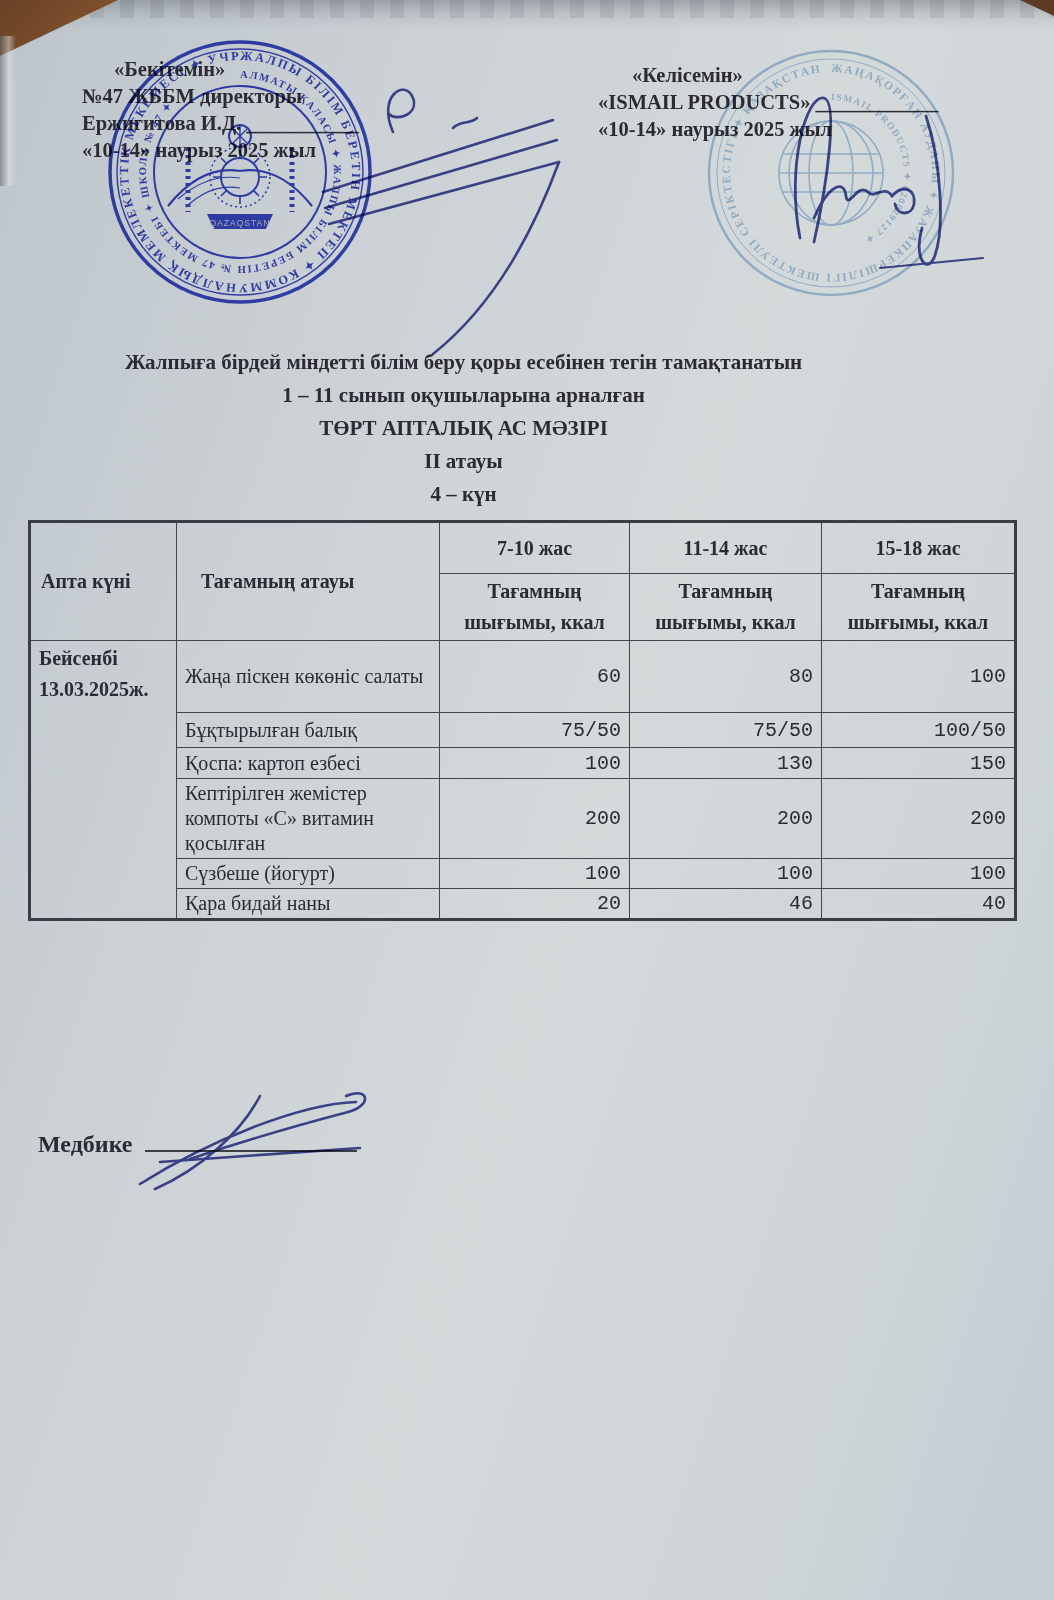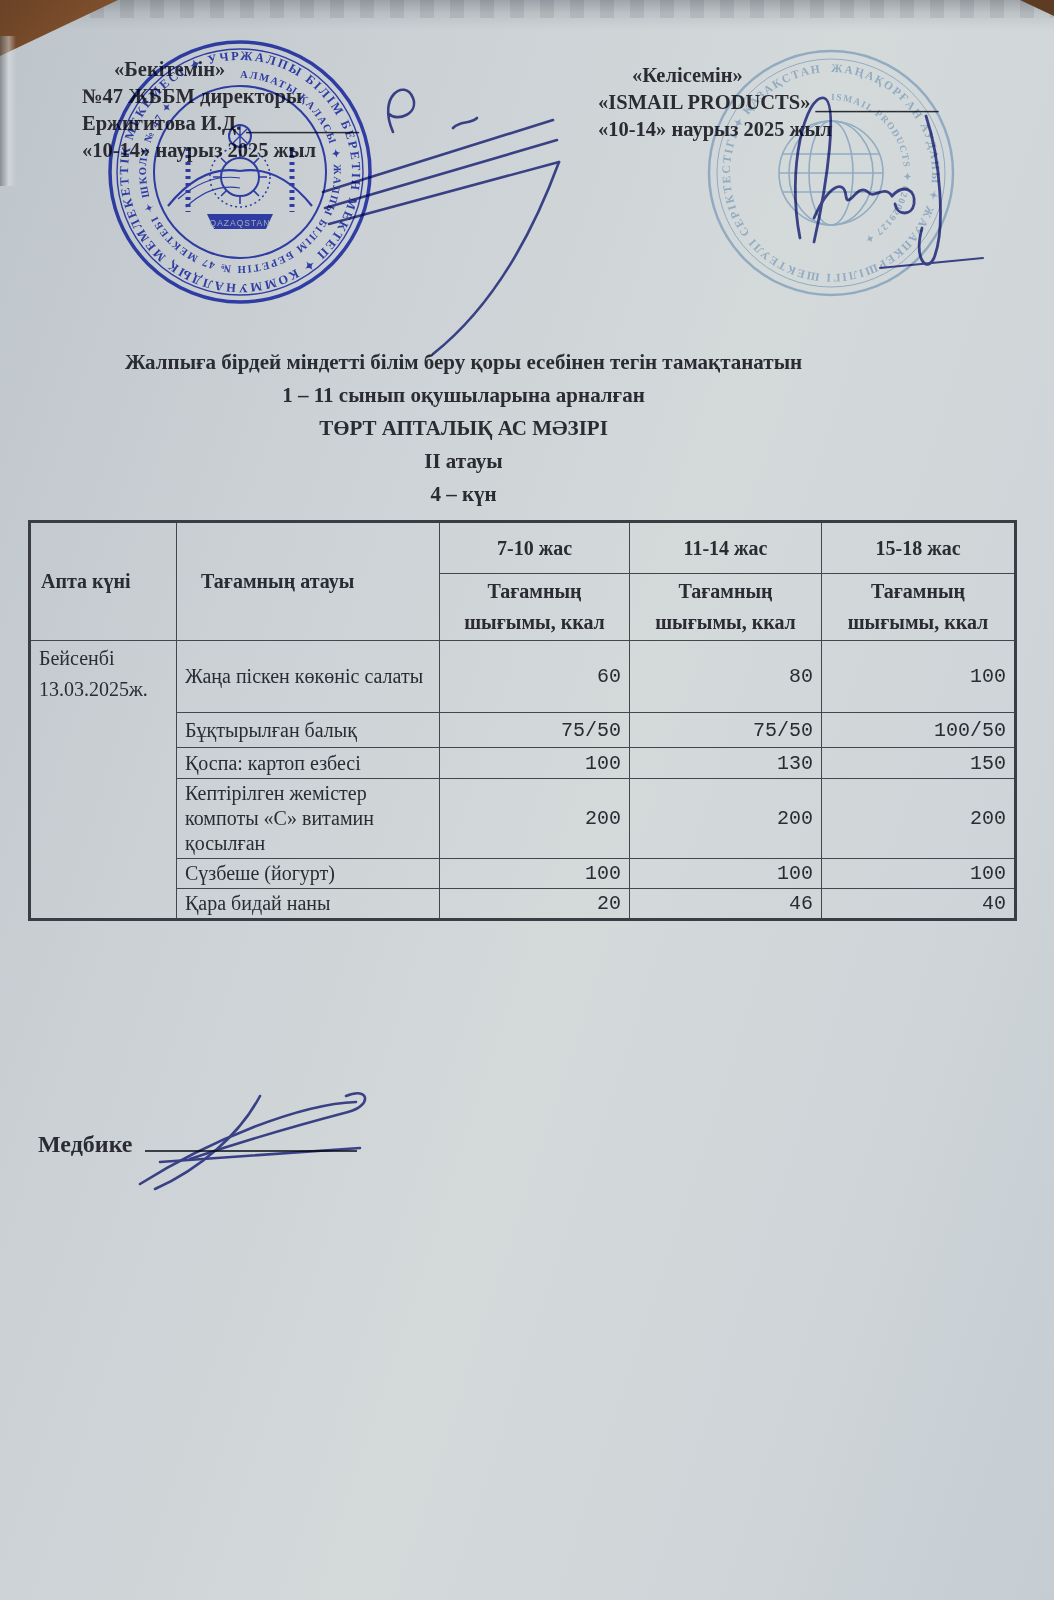--- a/index.html
+++ b/index.html
@@ -38,21 +38,21 @@
 
   
   .menu-table{position:absolute;left:28px;top:520px;border-collapse:collapse;table-layout:fixed;
         width:986px;font-size:20px;}
   .menu-table th,.menu-table td{border:1.6px solid #43464d;padding:2px 8px;}
   .menu-table{border:3px solid #3a3d44;}
   .menu-table th{font-weight:bold;text-align:center;}
   .row-h1{height:52px;}
   .row-h2{height:66px;}
   .sub-wrap{display:inline-block;max-width:150px;line-height:31px;}
-  .day-cell{vertical-align:top;text-align:left;padding-top:8px;font-weight:normal;line-height:31px;}
+  .day-cell{vertical-align:top;text-align:left;padding-top:8px;font-weight:bold;line-height:31px;}
   .dish-cell{text-align:left;line-height:25px;padding-left:9px;}
   .val-cell{text-align:right;font-family:Liberation Mono, monospace;}
   .r1{height:72px;}.r2{height:35px;}.r3{height:31px;}.r4{height:78px;}.r5{height:27px;}.r6{height:28px;margin-top:21px;}
 
   
   .footer{position:absolute;left:38px;top:1128px;font-weight:bold;font-size:24px;}
   .sig-line{display:inline-block;width:212px;height:22px;border-bottom:2px solid #3a3f46;margin-left:12px;}
 </style>
 </head>
 <body>

